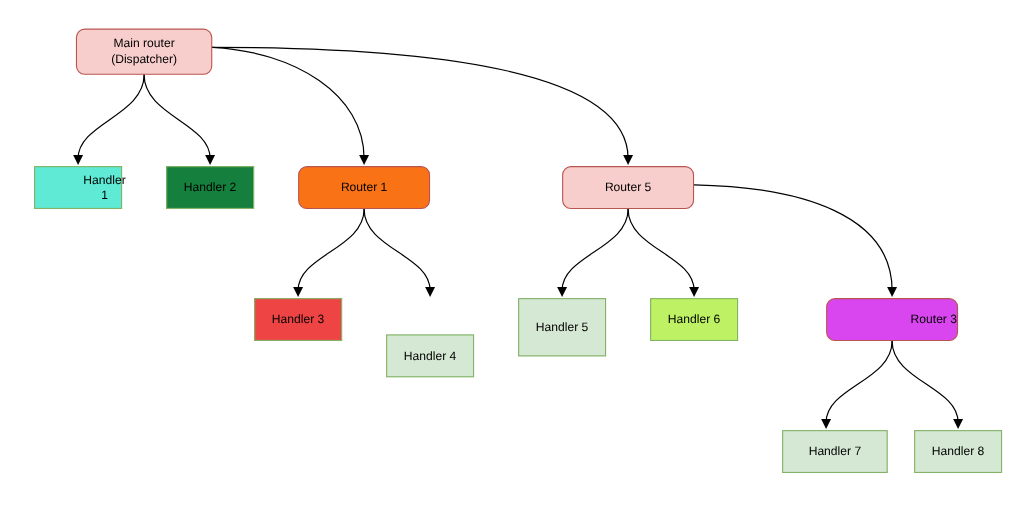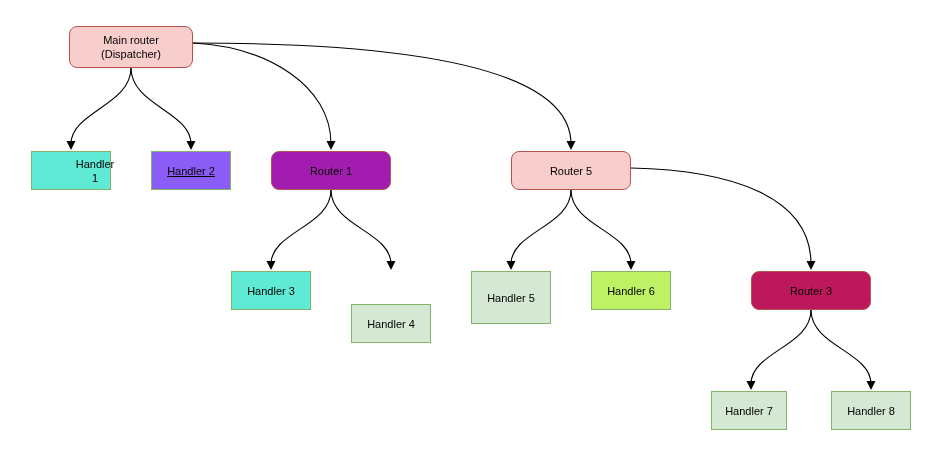--- a/index.html
+++ b/index.html
@@ -83,24 +83,24 @@
       <polygon points="506.5,261 515.5,261 511,270" class="edge-arrow" fill="#000000"></polygon>
       <polygon points="626.5,261 635.5,261 631,270" class="edge-arrow" fill="#000000"></polygon>
       <polygon points="806.5,261 815.5,261 811,270" class="edge-arrow" fill="#000000"></polygon>
       <polygon points="746.5,381 755.5,381 751,390" class="edge-arrow" fill="#000000"></polygon>
       <polygon points="866.5,381 875.5,381 871,390" class="edge-arrow" fill="#000000"></polygon>
     </svg>
   <div id="node-layer">
       <div class="node node-router" style="left: 69px; top: 26px; width: 124px; height: 42px; background: rgb(248, 206, 204); border-color: rgb(184, 84, 80);"><span>Main router
 (Dispatcher)</span></div>
       <div class="node node-handler" style="left: 31px; top: 151px; width: 80px; height: 39px; background: #5eead4; border-color: rgb(130, 179, 102); padding-left: 48px;"><span>Handler 1</span></div>
-      <div class="node node-handler" style="left: 151px; top: 151px; width: 80px; height: 39px; background: #8b5cf6; border-color: rgb(130, 179, 102); text-decoration: underline;"><span>Handler 2</span></div>
-      <div class="node node-router" style="left: 271px; top: 151px; width: 120px; height: 39px; background: #a21caf; border-color: rgb(184, 84, 80);"><span>Router 1</span></div>
+      <div class="node node-handler" style="left: 151px; top: 151px; width: 80px; height: 39px; background: #15803d; border-color: rgb(130, 179, 102);"><span>Handler 2</span></div>
+      <div class="node node-router" style="left: 271px; top: 151px; width: 120px; height: 39px; background: #f97316; border-color: rgb(184, 84, 80);"><span>Router 1</span></div>
       <div class="node node-router" style="left: 511px; top: 151px; width: 120px; height: 39px; background: rgb(248, 206, 204); border-color: rgb(184, 84, 80);"><span>Router 5</span></div>
-      <div class="node node-handler" style="left: 231px; top: 271px; width: 80px; height: 39px; background: #5eead4; border-color: rgb(130, 179, 102);"><span>Handler 3</span></div>
+      <div class="node node-handler" style="left: 231px; top: 271px; width: 80px; height: 39px; background: #ef4444; border-color: rgb(130, 179, 102);"><span>Handler 3</span></div>
       <div class="node node-handler" style="left: 351px; top: 271px; width: 80px; height: 39px; background: rgb(213, 232, 212); border-color: rgb(130, 179, 102); margin-top: 33px;"><span>Handler 4</span></div>
       <div class="node node-handler" style="left: 471px; top: 271px; width: 80px; height: 53px; background: rgb(213, 232, 212); border-color: rgb(130, 179, 102);"><span>Handler 5</span></div>
       <div class="node node-handler" style="left: 591px; top: 271px; width: 80px; height: 39px; background: #bef264; border-color: rgb(130, 179, 102);"><span>Handler 6</span></div>
-      <div class="node node-router" style="left: 751px; top: 271px; width: 120px; height: 39px; background: #be185d; border-color: rgb(184, 84, 80);"><span>Router 3</span></div>
-      <div class="node node-handler" style="left: 711px; top: 391px; width: 76px; height: 39px; background: rgb(213, 232, 212); border-color: rgb(130, 179, 102);"><span>Handler 7</span></div>
+      <div class="node node-router" style="left: 751px; top: 271px; width: 120px; height: 39px; background: #d946ef; border-color: rgb(184, 84, 80); justify-content: flex-end;"><span>Router 3</span></div>
+      <div class="node node-handler" style="left: 711px; top: 391px; width: 96px; height: 39px; background: rgb(213, 232, 212); border-color: rgb(130, 179, 102);"><span>Handler 7</span></div>
       <div class="node node-handler" style="left: 831px; top: 391px; width: 80px; height: 39px; background: rgb(213, 232, 212); border-color: rgb(130, 179, 102);"><span>Handler 8</span></div>
     </div>
 </div>
 
 </body></html>

